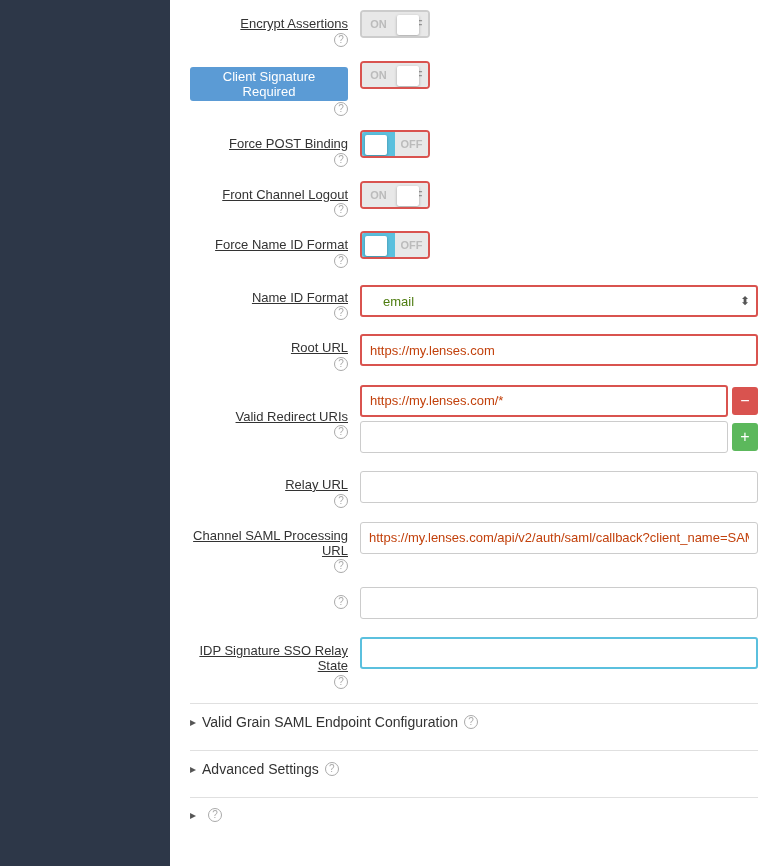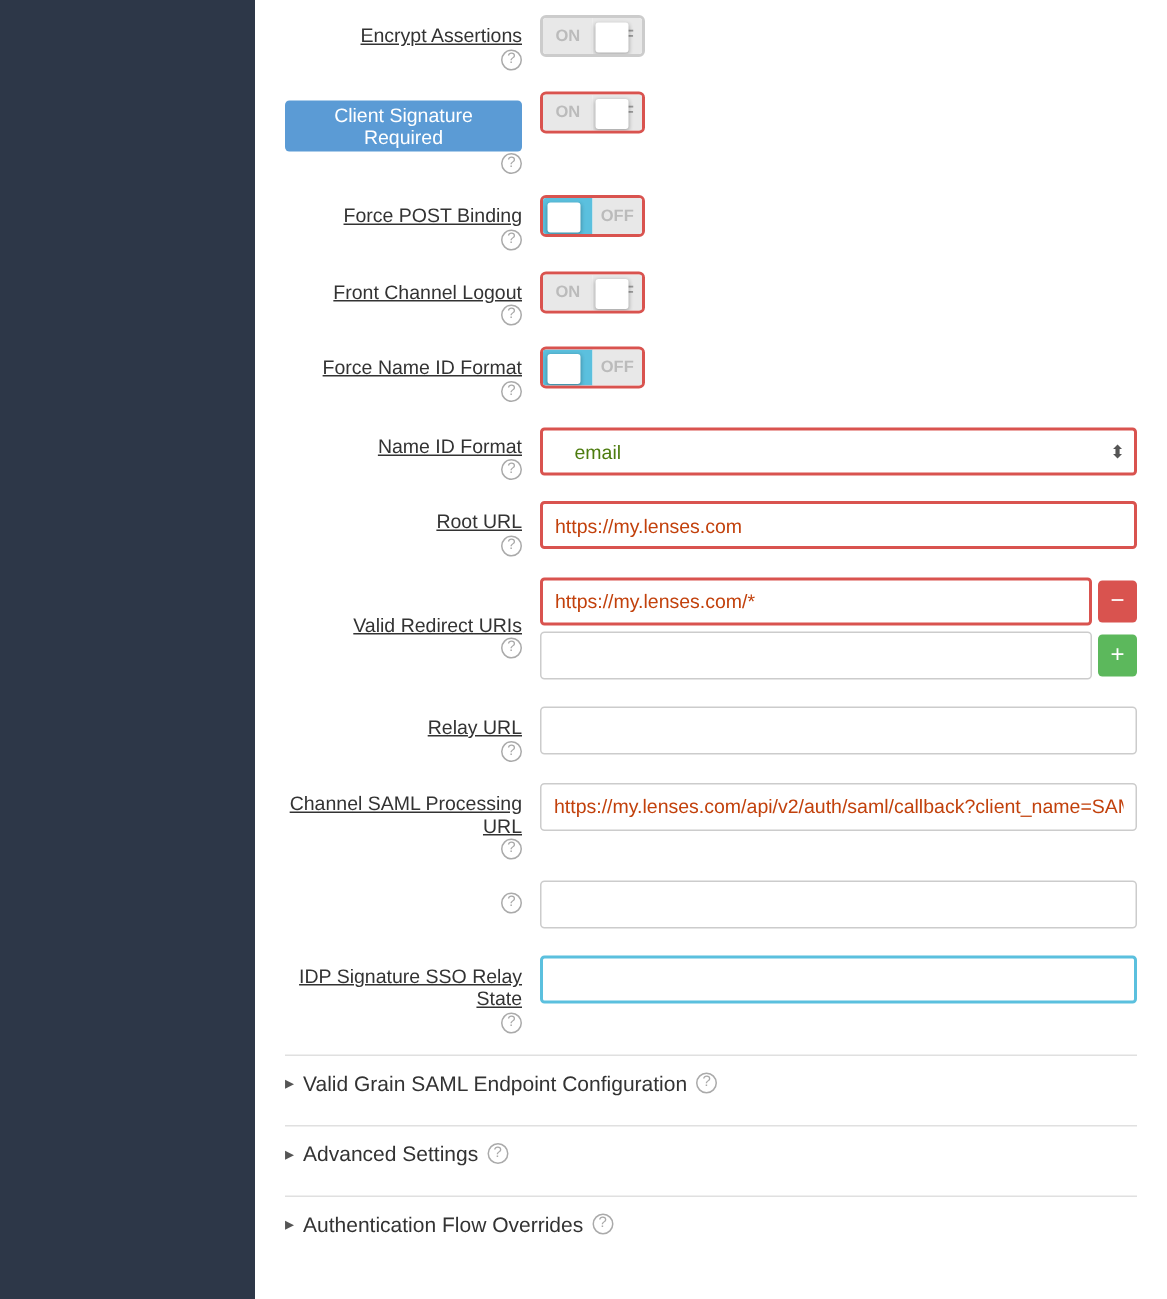--- a/index.html
+++ b/index.html
@@ -390,17 +390,16 @@
   </div>
 
   <div class="section-header">
     <span class="chevron">▸</span>
     <span>Advanced Settings</span>
     <span class="help-icon">?</span>
   </div>
 
   <div class="section-header">
     <span class="chevron">▸</span>
-    <span>Authentication Flow Overrides</span>
     <span class="help-icon">?</span>
   </div>
 
 </div>
 
 </body></html>

